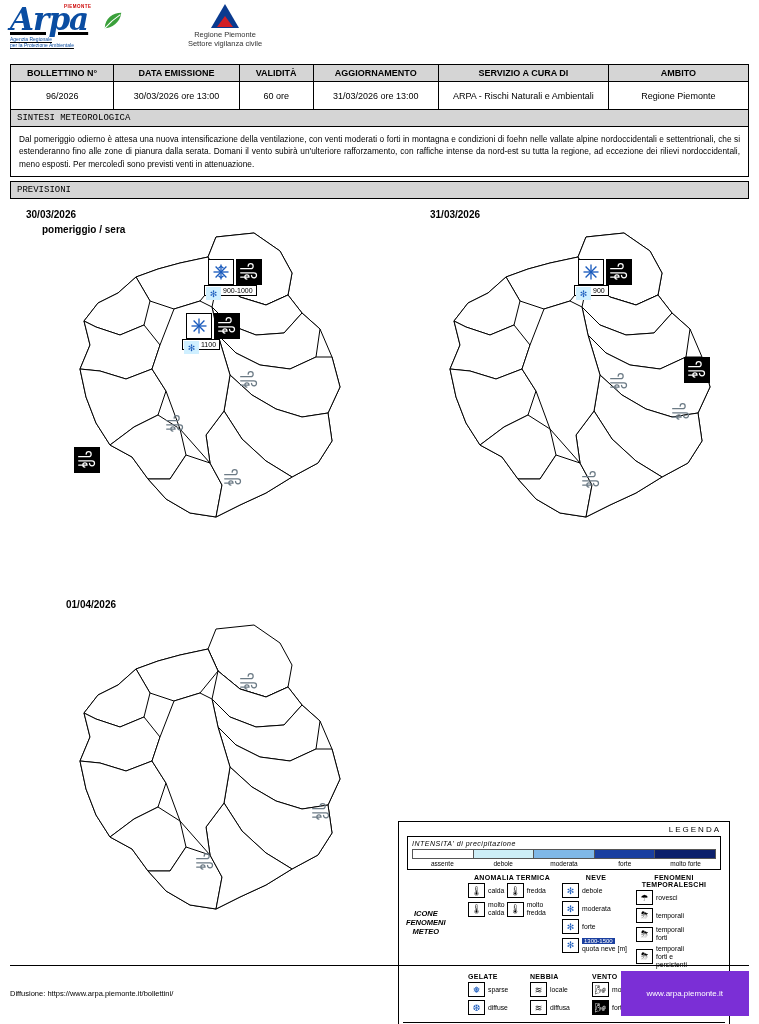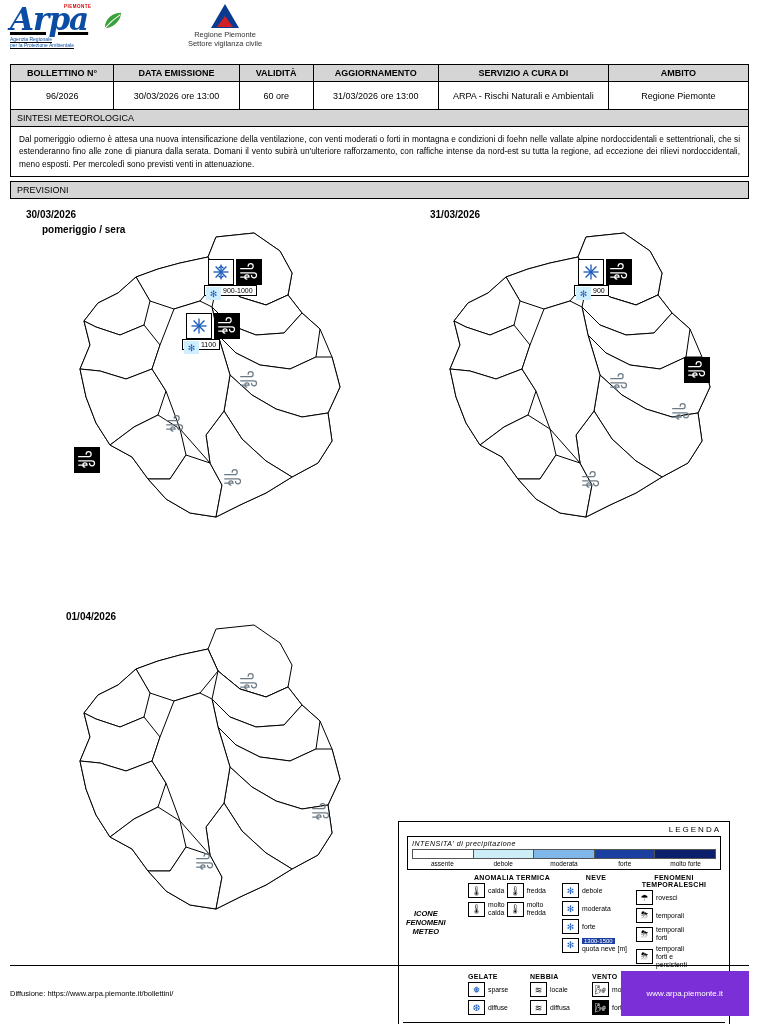--- a/index.html
+++ b/index.html
@@ -74,21 +74,21 @@
   table.info {
     width: 100%; border-collapse: collapse; margin-top: 2px;
     font-size: 9px;
   }
   table.info td, table.info th { border: 1px solid #000; text-align: center; padding: 3px 2px; }
   table.info th { background: #d5d5d5; font-weight: bold; font-size: 9px; }
   table.info td { height: 28px; }
 
   .section-bar {
     background: #d5d5d5; border: 1px solid #000; border-top: none;
-    padding: 3px 6px; font-size: 9px;
+    padding: 3px 6px; font-size: 9px; font-family: Liberation Mono, monospace;
   }
   .synth-text {
     border: 1px solid #000; border-top: none; padding: 6px 8px;
     font-size: 8.3px; line-height: 1.5; text-align: justify;
   }
 
   
   .maps { position: relative; height: 730px; }
   .map-label { position: absolute; font-size: 10px; font-weight: bold; }
 
@@ -393,21 +393,21 @@
         <svg viewBox="0 0 24 24">
           <g stroke="#6b7a85" stroke-width="1.5" fill="none" stroke-linecap="round">
             <path d="M2 8 h12 a3 3 0 1 0 -3 -3"></path>
               <path d="M2 13 h16 a3 3 0 1 1 -3 3"></path>
               <path d="M2 18 h10 a2.5 2.5 0 1 0 -2.5 2.5"></path>
           </g>
         </svg>
       </div>
     </div>
 
-    <div class="map-label" style="left:56px; top:412px;">01/04/2026</div>
+    <div class="map-label" style="left:56px; top:400px;">01/04/2026</div>
     <div class="mapbox" style="left:30px; top:410px;">
       <svg class="region-svg" viewBox="0 0 320 330">
         <path d="M176 20 L214 16 L240 34 L252 56 L248 78 L226 88 L200 80 L178 62 L168 40 Z"></path>
         <path d="M168 40 L178 62 L200 80 L226 88 L248 78 L262 96 L280 112 L292 140 L300 170 L288 196 L292 224 L278 246 L252 260 L226 276 L200 288 L176 300 L150 296 L126 282 L108 262 L92 240 L70 228 L56 206 L46 180 L40 152 L50 128 L44 104 L58 86 L78 76 L96 60 L118 52 L140 46 Z"></path>
         <path d="M96 60 L118 52 L140 46 L168 40 L178 62 L160 84 L134 92 L110 84 Z"></path>
         <path d="M58 86 L78 76 L96 60 L110 84 L104 108 L80 118 L56 110 L44 104 Z"></path>
         <path d="M44 104 L56 110 L80 118 L104 108 L120 128 L112 152 L86 162 L60 154 L40 152 L50 128 Z"></path>
         <path d="M40 152 L60 154 L86 162 L112 152 L126 174 L118 198 L94 210 L70 228 L56 206 L46 180 Z"></path>
         <path d="M70 228 L94 210 L118 198 L140 212 L146 238 L130 262 L108 262 L92 240 Z"></path>
         <path d="M108 262 L130 262 L146 238 L170 246 L182 268 L176 300 L150 296 L126 282 Z"></path>

